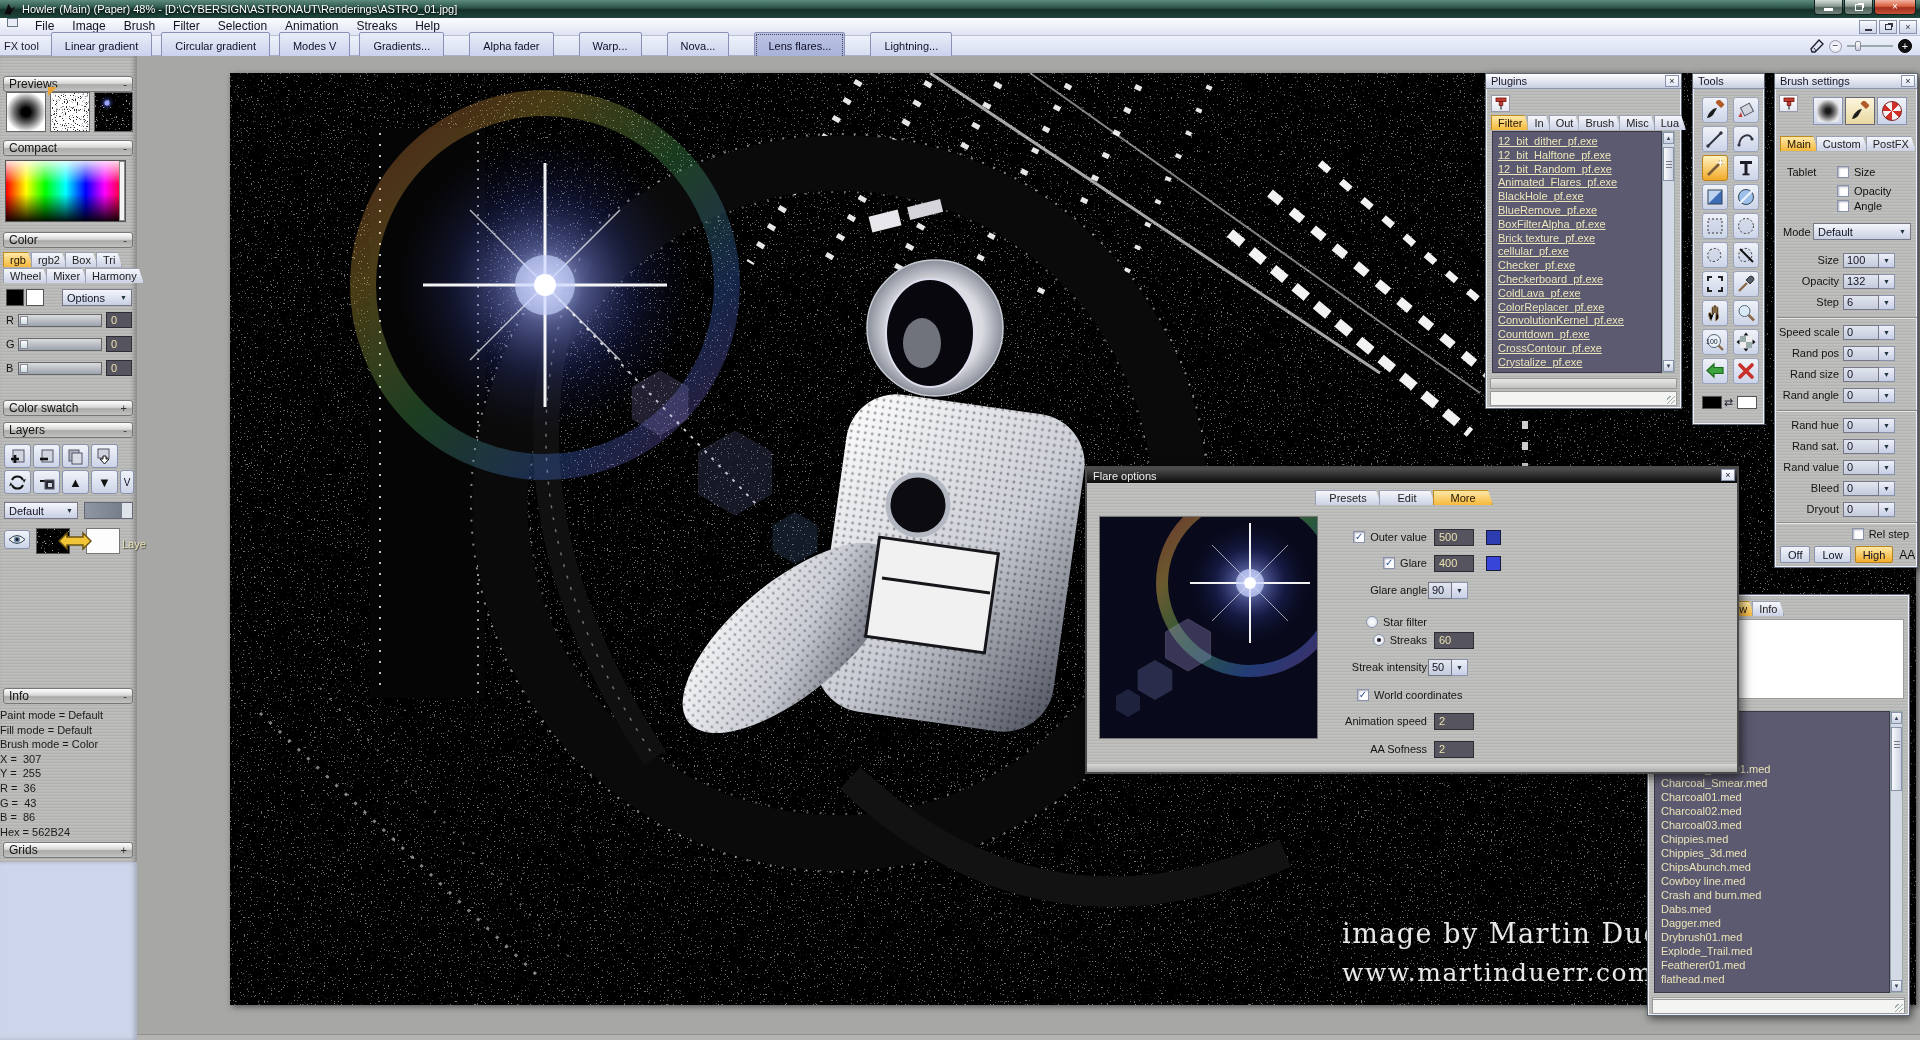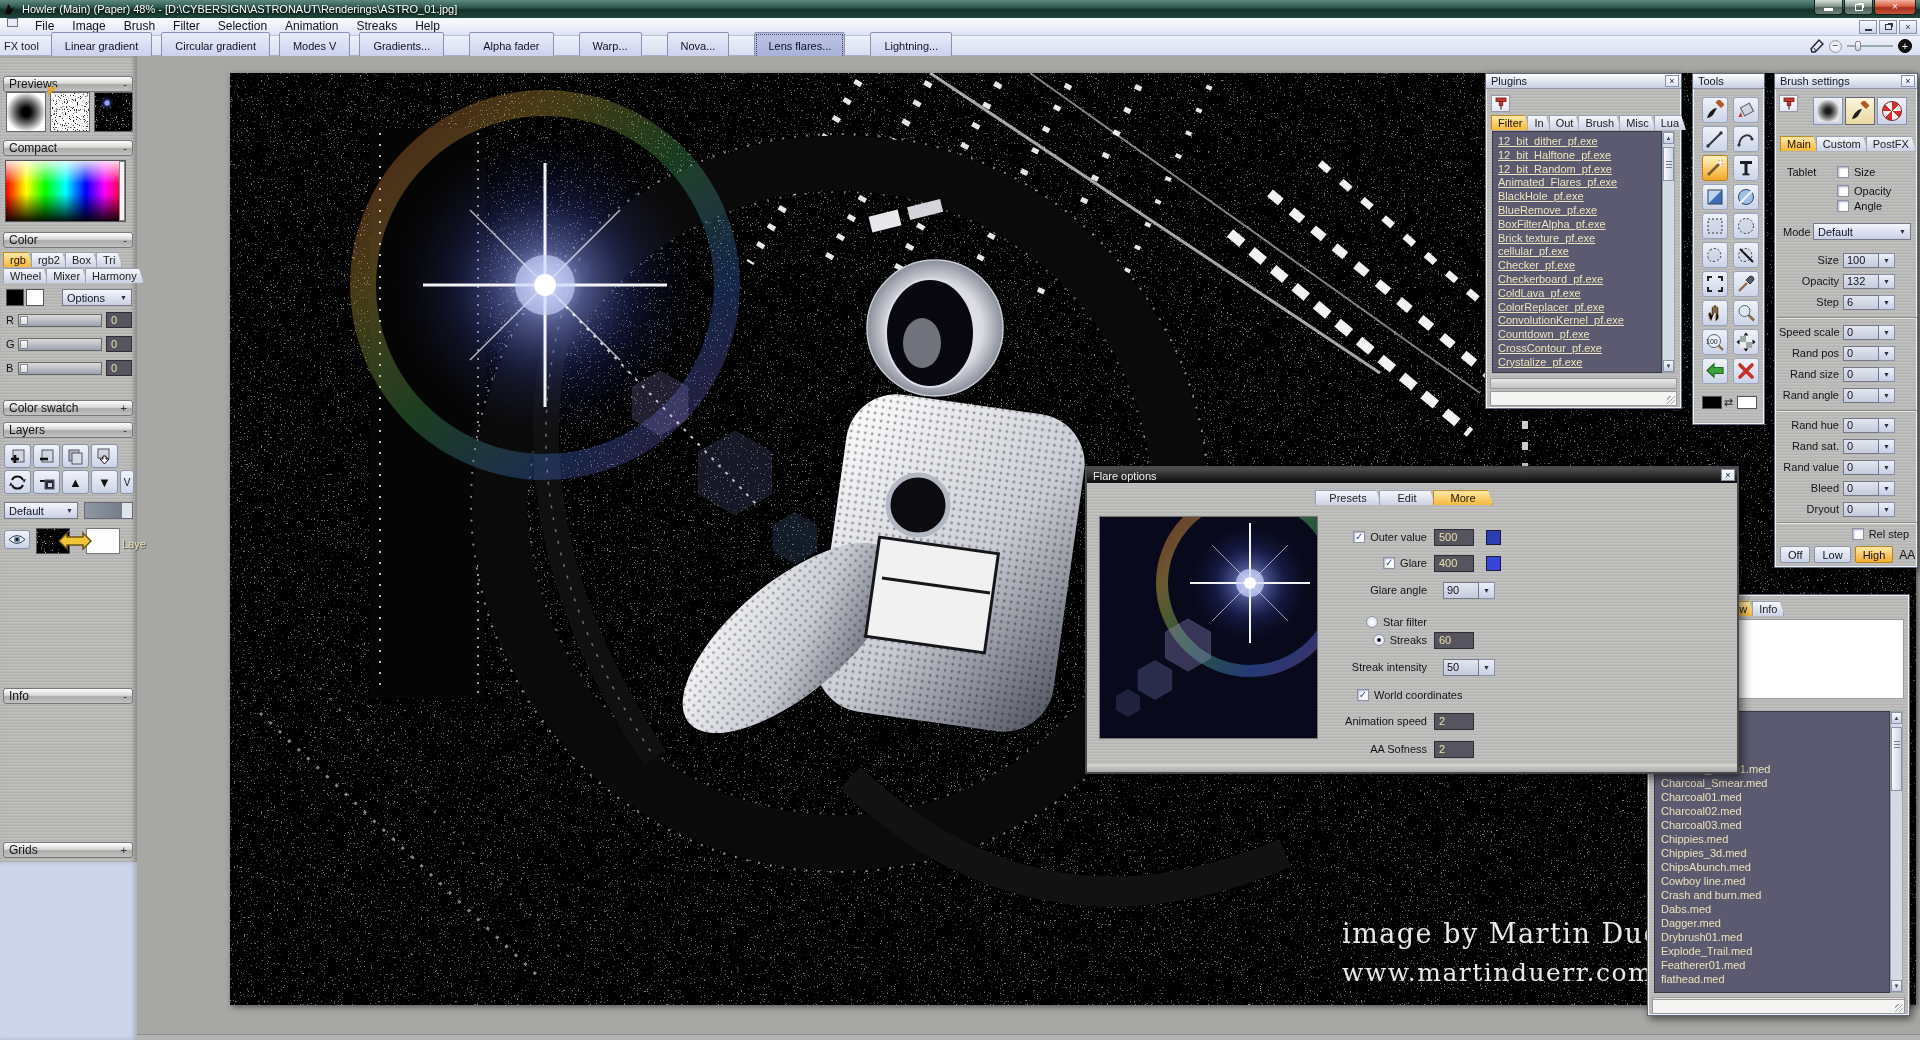--- a/index.html
+++ b/index.html
@@ -134,21 +134,21 @@
 .q-btn.active{background:linear-gradient(#ffe9a6,#f2ae2c);border-color:#b8821c}
 
 
 .fl-dialog{position:absolute;border:2px solid #4a4a4a;box-shadow:3px 4px 10px rgba(0,0,0,.6);
  background:repeating-linear-gradient(0deg,#c2c2c0 0 1px,#b4b4b2 1px 2px,#bcbcba 2px 3px)}
 .fl-title{height:15px;background:linear-gradient(#505050,#0a0a0a);color:#eee;display:flex;align-items:center;padding:0 6px;font-size:11px;position:relative}
 .fl-preview{position:absolute;border:1px solid #777;box-shadow:inset 0 0 0 1px #eee;background:#04040c}
 .fl-row{position:absolute;display:flex;align-items:center;height:18px}
 .fl-la{width:158px;display:flex;justify-content:flex-end;align-items:center;gap:5px;font-size:11px;color:#151515;white-space:nowrap}
 .fl-val{width:40px;height:17px;margin-left:7px}
-.fl-ddl{width:36px;height:17px;margin-left:16px}
+.fl-ddl{width:24px;height:17px;margin-left:1px}
 .fl-swatch{width:15px;height:15px;border:1px solid #1a1a3a;margin-left:12px}
 .fl-bottom{position:absolute;left:0;bottom:0;width:100%;height:8px;background:linear-gradient(#d8d8d6,#aaa)}
 
 
 .bp-list{position:absolute;background:#5c5a70;border:1px solid #3a3846;padding:2px 6px;overflow:hidden}
 .bp-item{font-size:11px;line-height:14px;color:#ebe3b8;white-space:nowrap;list-style:none}
 .bp-white{position:absolute;background:#fff;border:1px solid #999}
 </style>
 </head>
 <body>
@@ -495,20 +495,32 @@
     <svg style="position:absolute;left:58px;top:474px;z-index:2" width="34" height="22" viewBox="0 0 34 22">
       <polygon points="1,11 9,3 9,7 25,7 25,3 33,11 25,19 25,15 9,15 9,19" fill="#f2c438" stroke="#6b5310" stroke-width="1.5"></polygon>
       </svg>
     <div style="position:absolute;left:86px;top:472px;width:34px;height:26px;border:1px solid #777;background:#fdfdfd"></div>
     <span style="position:absolute;left:122px;top:482px;color:#e8e0b0;font-size:11px;text-shadow:1px 1px 1px #444">Laye</span>
 
     <div class="hdr" style="top:632px">
       <span>Info</span>
       <span class="collapse">-</span>
     </div>
+    <div style="position:absolute;left:0;top:652px;width:137px">
+
+    <div class="info-line" style="position:static">Paint mode = Default</div>
+        <div class="info-line" style="position:static">Fill mode = Default</div>
+        <div class="info-line" style="position:static">Brush mode = Color</div>
+        <div class="info-line" style="position:static">X =  307</div>
+        <div class="info-line" style="position:static">Y =  255</div>
+        <div class="info-line" style="position:static">R =  36</div>
+        <div class="info-line" style="position:static">G =  43</div>
+        <div class="info-line" style="position:static">B =  86</div>
+        <div class="info-line" style="position:static">Hex = 562B24</div>
+      </div>
 
     <div class="hdr" style="top:786px">
       <span>Grids</span>
       <span class="collapse">+</span>
     </div>
   </aside>
 
   <div class="fwin" style="left:1485px;top:73px;width:197px;height:336px;z-index:10">
     <div class="fwin-title">
       <span>Plugins</span>

